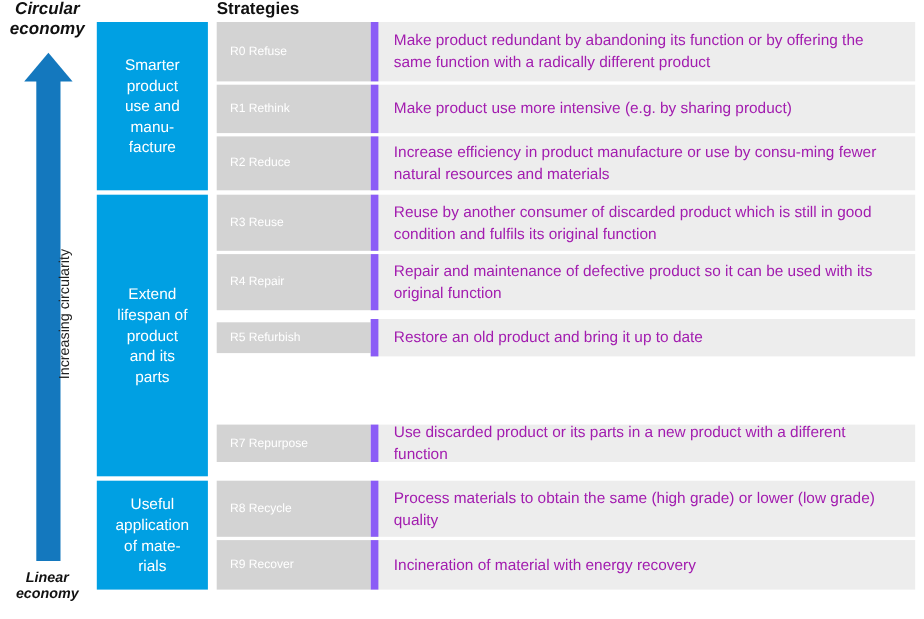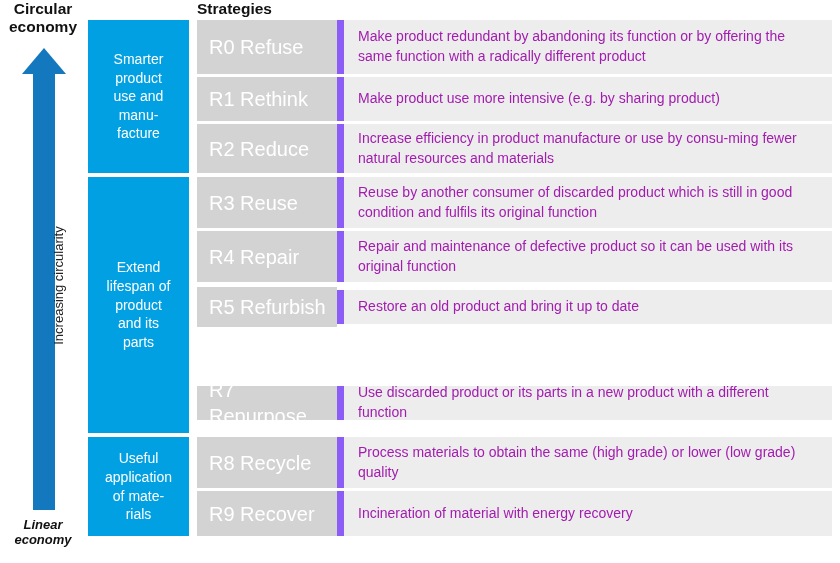--- a/index.html
+++ b/index.html
@@ -30,20 +30,21 @@
     top: 0;
     width: 88px;
     height: 563px;
   }
   .axis-top-label {
     position: absolute;
     top: 0px;
     left: 0px;
     width: 86px;
     text-align: center;
+    font-style: italic;
     font-weight: bold;
     font-size: 15.5px;
     color: #111111;
     line-height: 1.15;
   }
   .axis-bottom-label {
     position: absolute;
     top: 518px;
     left: 0px;
     width: 86px;
@@ -128,21 +129,21 @@
     left: 197px;
     width: 635px;
     display: flex;
     align-items: stretch;
   }
   .row .code {
     width: 140px;
     box-sizing: border-box;
     background: #d3d3d3;
     color: #ffffff;
-    font-size: 20px;
+    font-size: 11px;
     padding: 7px 10px 7px 12px;
     line-height: 1.3;
     display: flex;
     align-items: center;
   }
   .row .desc {
     flex: 1;
     box-sizing: border-box;
     background: #ededed;
     color: #a21caf;

